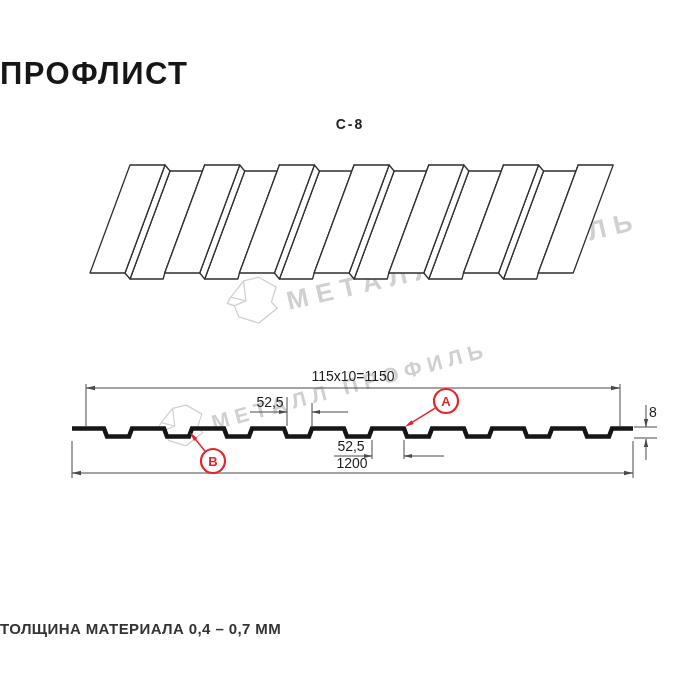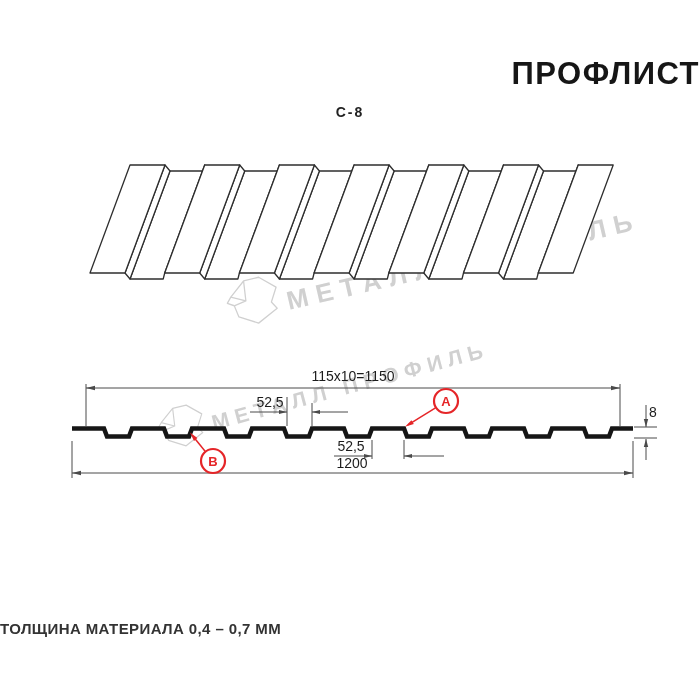--- a/index.html
+++ b/index.html
@@ -1,25 +1,25 @@
 <!DOCTYPE html>
 <html><head>
 <meta charset="utf-8">
 <style>
   html,body{margin:0;padding:0;}
   body{
     width:700px;height:700px;position:relative;overflow:hidden;
     background:#ffffff;font-family:"Liberation Sans",sans-serif;
   }
   .title{
-    position:absolute;top:56px;left:0;width:700px;text-align:right;
+    position:absolute;top:56px;left:0;width:700px;text-align:left;
     font-size:31px;font-weight:bold;letter-spacing:1.5px;color:#161616;
   }
   .subtitle{
-    position:absolute;top:104px;left:0;width:700px;text-align:center;
+    position:absolute;top:116px;left:0;width:700px;text-align:center;
     font-size:14px;font-weight:bold;letter-spacing:2px;color:#222;
   }
   .footer{
     position:absolute;top:620px;left:0;width:700px;text-align:left;
     font-size:15px;font-weight:bold;letter-spacing:0.4px;color:#333;
   }
   svg.diagram{position:absolute;top:0;left:0;}
   .sheet path{fill:#ffffff;stroke:#2e2e2e;stroke-width:1.3;stroke-linejoin:round;}
   .thin{stroke:#4a4a4a;stroke-width:1;fill:none;}
   .arrow{fill:#4a4a4a;stroke:none;}

